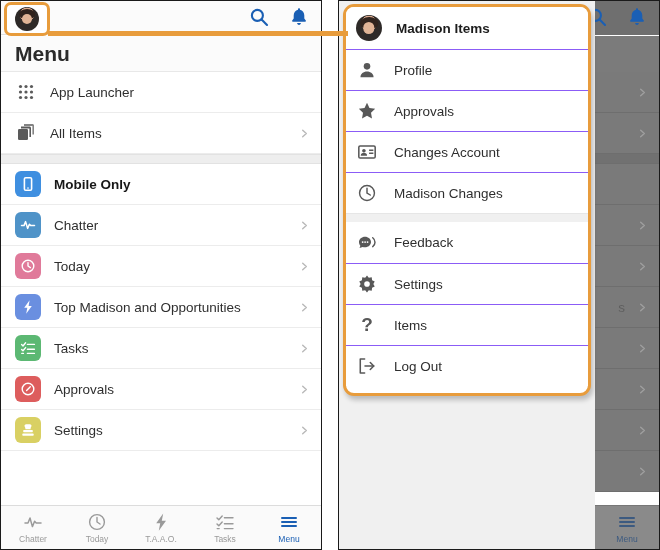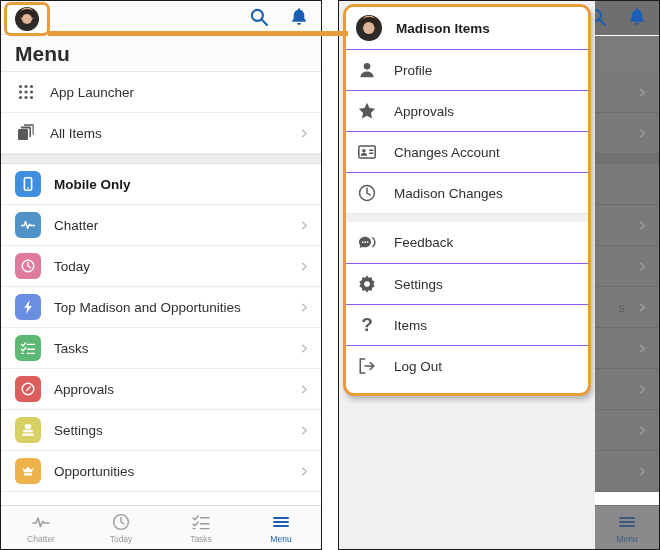--- a/index.html
+++ b/index.html
@@ -377,53 +377,47 @@
         </svg>
       </span>
       <span class="label">Settings</span>
       <span class="chev">
         <svg viewBox="0 0 10 10" fill="none" stroke="currentColor" stroke-width="1.6" stroke-linecap="round" stroke-linejoin="round">
             <polyline points="3,1.4 7,5 3,8.6"></polyline>
           </svg>
       </span>
     </div>
 
-    <div class="row">
-      <span class="tile" style="background:#edb34a;">
-        <svg viewBox="0 0 16 16" fill="currentColor">
-          <path d="M2.1 4.8 4.2 9.3h7.6l2.1-4.5-3.2 2-2.7-3.4-2.7 3.4z"></path>
-          <rect x="4" y="10.3" width="8" height="2.1" rx=".5"></rect>
-        </svg>
-      </span>
-      <span class="label">Opportunities</span>
-      <span class="chev">
-        <svg viewBox="0 0 10 10" fill="none" stroke="currentColor" stroke-width="1.6" stroke-linecap="round" stroke-linejoin="round">
-            <polyline points="3,1.4 7,5 3,8.6"></polyline>
-          </svg>
-      </span>
-    </div>
   </div>
 
   <div class="tabbar">
     <div class="tab">
       <span class="ticon">
         <svg viewBox="0 0 20 20" width="20" height="20" fill="none" stroke="currentColor" stroke-width="1.5" stroke-linecap="round" stroke-linejoin="round">
           <polyline points="2,11 5,11 7,6 9.4,14.6 11.6,9.3 13.2,11 18,11"></polyline>
         </svg>
       </span>
       <span>Chatter</span>
     </div>
     <div class="tab">
       <span class="ticon">
         <svg viewBox="0 0 20 20" width="20" height="20" fill="none" stroke="currentColor" stroke-width="1.4" stroke-linecap="round">
           <circle cx="10" cy="10" r="7.4"></circle>
             <polyline points="10,5.4 10,10 13,12"></polyline>
         </svg>
       </span>
       <span>Today</span>
+    </div>
+    <div class="tab">
+      <span class="ticon">
+        <svg viewBox="0 0 20 20" width="20" height="20" fill="currentColor">
+            <path d="M12.2 1.6 5.2 11.2h4l-1.4 7.6 7.2-10h-4.2z"></path>
+          </svg>
+      </span>
+      <span>T.A.A.O.</span>
     </div>
     <div class="tab">
       <span class="ticon">
         <svg viewBox="0 0 20 20" width="20" height="20" fill="none" stroke="currentColor" stroke-width="1.4" stroke-linecap="round" stroke-linejoin="round">
           <polyline points="2,6 3.8,7.8 7.2,4"></polyline>
             <line x1="9.4" y1="5.8" x2="18" y2="5.8"></line>
           <polyline points="2,12 3.8,13.8 7.2,10"></polyline>
             <line x1="9.4" y1="11.8" x2="18" y2="11.8"></line>
           <line x1="2.2" y1="16.6" x2="4.2" y2="16.6"></line>
             <line x1="9.4" y1="16.6" x2="18" y2="16.6"></line>

